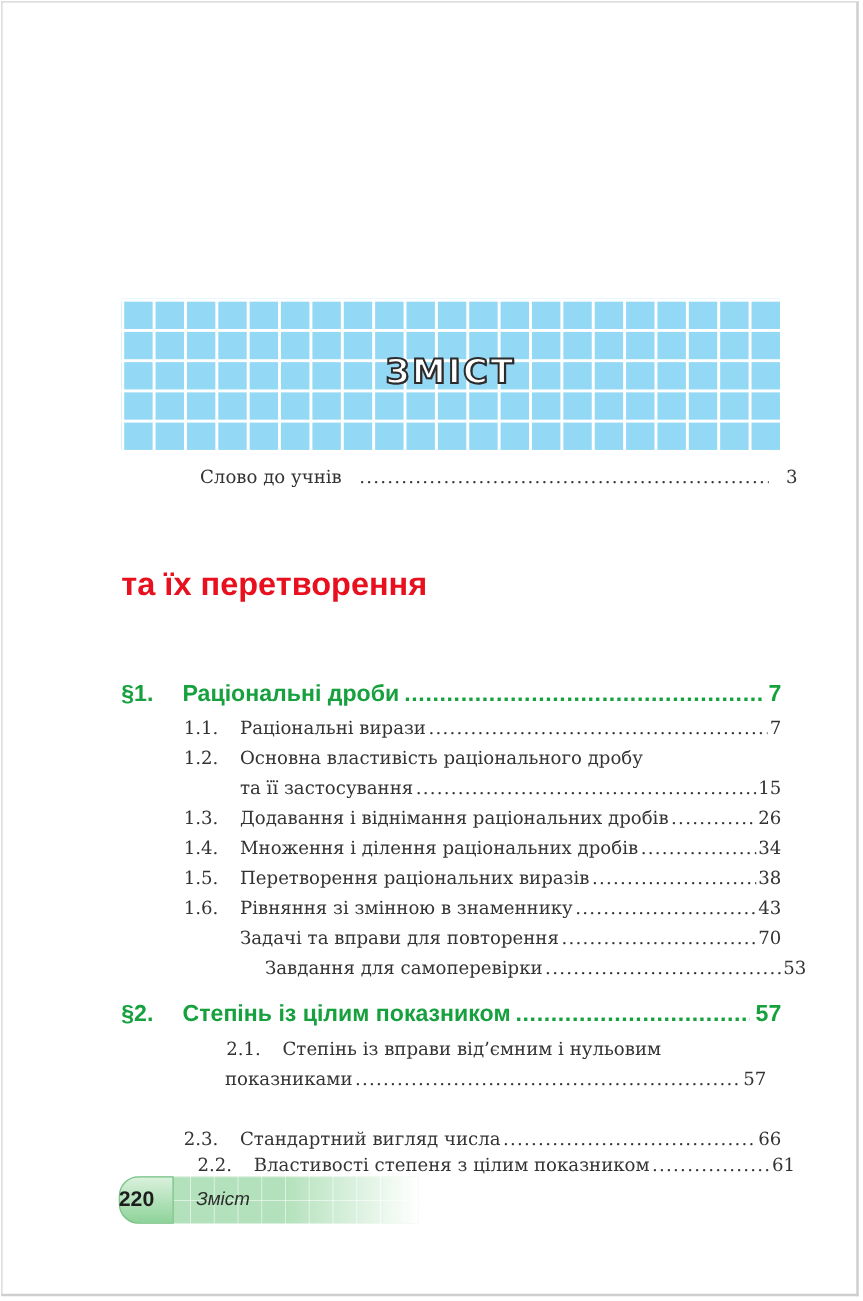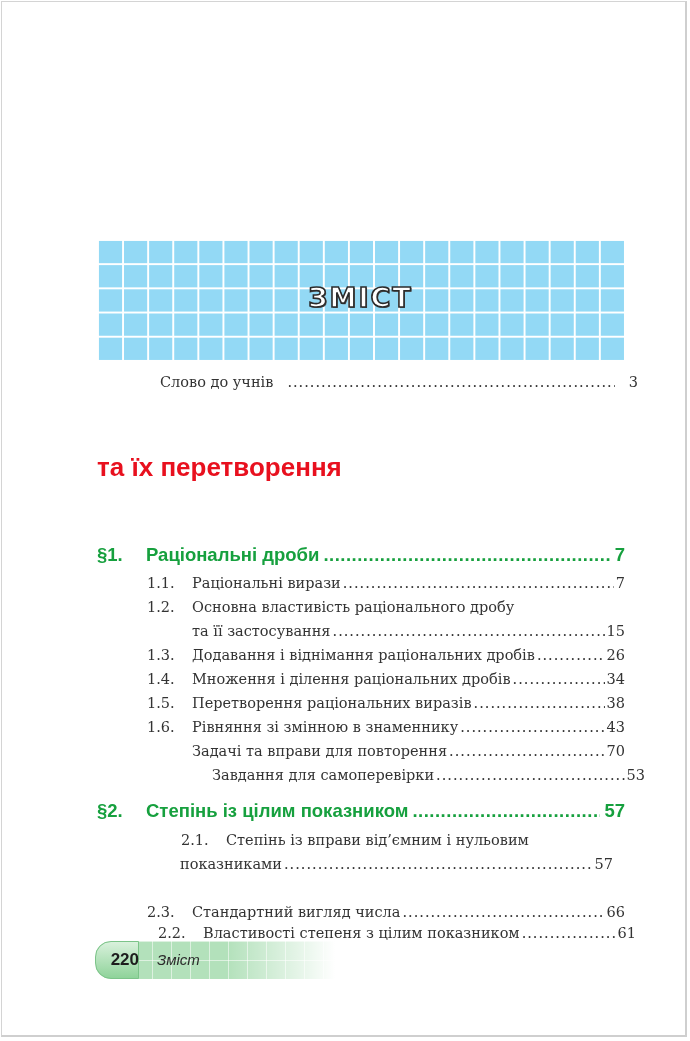--- a/index.html
+++ b/index.html
@@ -67,21 +67,21 @@
       linear-gradient(to bottom, rgba(255,255,255,0.55) 1px, transparent 1px) 0 0/19px 19px,
       #b3e1bb;
   }
   .footer-pill {
     position: absolute; left: 0; top: 0; width: 44px; height: 38px;
     border-radius: 16px 0 0 16px;
     background: linear-gradient(to bottom, #d9f1dc, #8fd39a);
     border: 1px solid #7cc489; box-sizing: border-box;
   }
   .footer-page {
-    position: absolute; left: 0; top: 9px; width: 44px; text-align: right;
+    position: absolute; left: 0; top: 9px; width: 44px; text-align: left;
     font-family: "Liberation Sans", sans-serif; font-weight: bold; font-size: 17px; color: #1d1d1d;
   }
   .footer-label {
     position: absolute; left: 62px; top: 10px;
     font-family: "Liberation Sans", sans-serif; font-style: italic; font-size: 15px; color: #2c2c2c;
   }
 </style>
 </head>
 <body>
 

